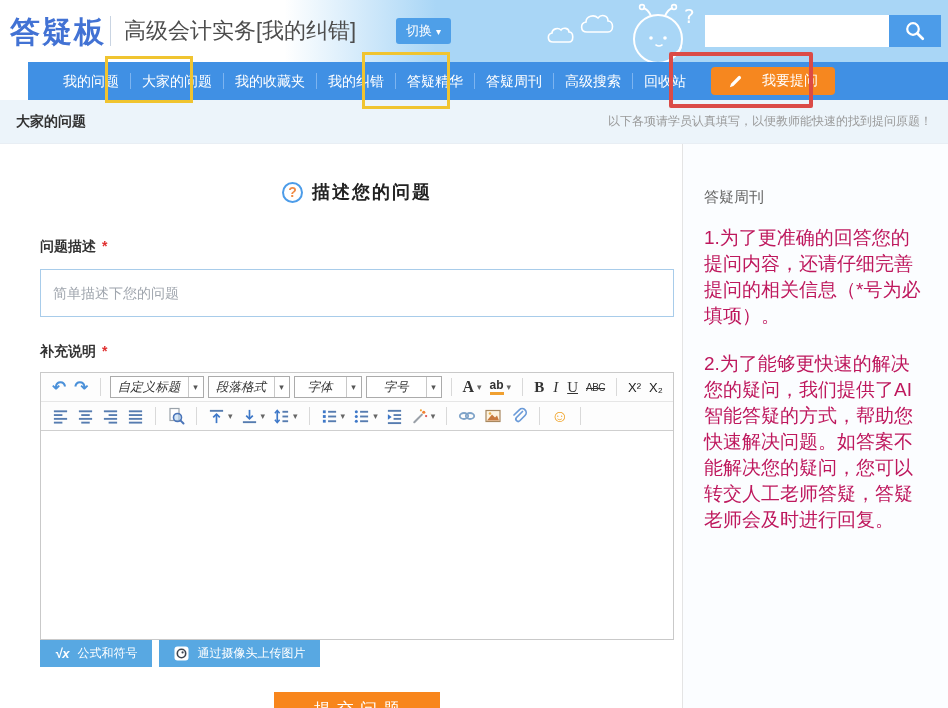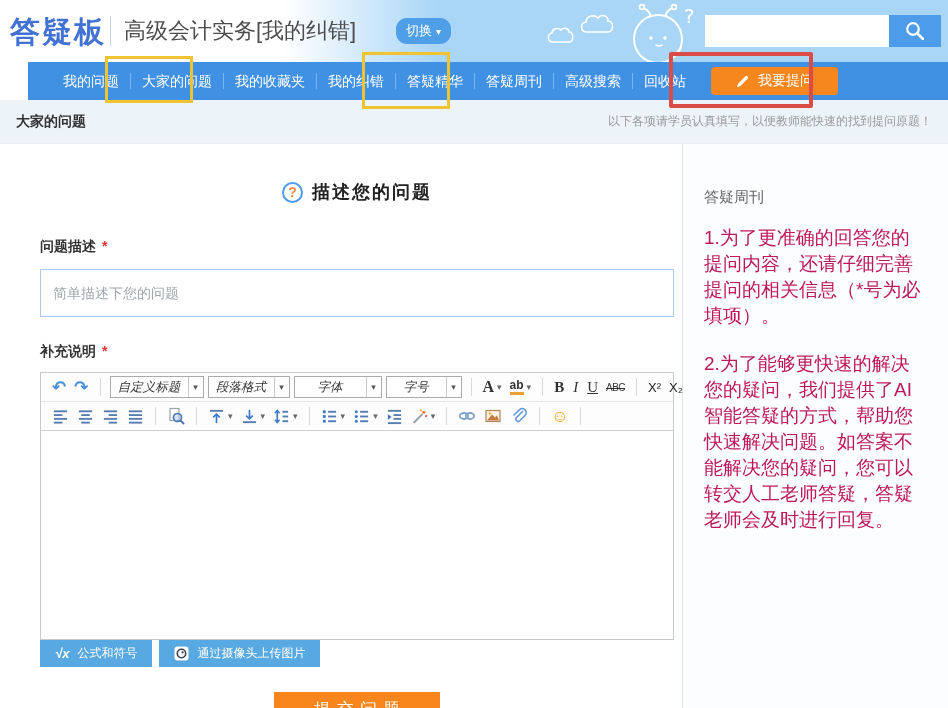--- a/index.html
+++ b/index.html
@@ -7,38 +7,38 @@
   .page { position:relative; width:948px; height:708px; overflow:hidden; background:#fff; }
 
   
   .topbar { position:absolute; top:0; left:0; width:948px; height:76px;
     background:linear-gradient(90deg,#ffffff 0%,#ffffff 30%,#A9D6F6 46%,#A9D6F6 100%); }
   .logo { position:absolute; left:10px; top:12px; font-size:30px; font-weight:bold;
     color:#4272D4; letter-spacing:2px; }
   .logo-sep { position:absolute; left:110px; top:16px; width:1px; height:30px; background:#C9D4E2; }
   .course-title { position:absolute; left:124px; top:16px; font-size:22px; color:#4D4D4D; }
   .switch-btn { position:absolute; left:396px; top:18px; height:26px; padding:0 10px;
-    background:#4E9FE8; color:#fff; font-size:13px; border:none; border-radius:11px;
+    background:#4E9FE8; color:#fff; font-size:13px; border:none; border-radius:3px;
     cursor:pointer; display:flex; align-items:center; gap:4px; }
   .switch-btn .caret { font-size:10px; }
   .clouds { position:absolute; left:505px; top:8px; }
   .mascot { position:absolute; left:624px; top:3px; }
   .search-wrap { position:absolute; right:7px; top:15px; display:flex; }
   .search-input { width:184px; height:32px; border:none; outline:none; padding:0 8px; font-size:14px; }
   .search-btn { width:52px; height:32px; background:#4C9CE9; border:none; cursor:pointer;
     display:flex; align-items:center; justify-content:center; }
 
   
   .mainnav { position:absolute; top:62px; left:0; width:948px; height:38px; background:#4090E4;
     display:flex; align-items:center; padding-left:24px;margin-left:28px; }
   .nav-item { color:#fff; font-size:14px; padding:0 11px; line-height:38px;
     text-decoration:none; cursor:pointer; white-space:nowrap; }
   .nav-sep { width:1px; height:16px; background:#7DB4F0; flex:none; }
-  .ask-btn { margin-left:14px; height:28px; padding:0 24px; background:#F6871F; border:none;
-    border-radius:4px; color:#fff; font-size:14px; display:flex; align-items:center; gap:8px; cursor:pointer; }
+  .ask-btn { margin-left:14px; height:28px; padding:0 17px; background:#F6871F; border:none;
+    border-radius:4px; color:#fff; font-size:14px; display:flex; align-items:center; gap:19px; cursor:pointer; }
 
   
   .subheader { position:absolute; top:100px; left:0; width:948px; height:44px; background:#ECF4FA;
     border-bottom:1px solid #E8EEF4; display:flex; align-items:center; justify-content:space-between;
     padding:0 16px; }
   .subheader-title { font-size:14px; font-weight:bold; color:#333; }
   .subheader-note { font-size:12px; color:#999; }
 
   
   .tips-panel { position:absolute; left:682px; top:144px; width:266px; height:564px;
@@ -64,21 +64,21 @@
   .tb { display:flex; align-items:center; padding:0 9px; gap:4px; background:#FDFDFD; }
   .tb.r1 { height:29px; border-bottom:1px solid #E6E6E6; }
   .tb.r2 { height:29px; border-bottom:1px solid #CFCFCF; }
   .tb-btn { display:flex; align-items:center; cursor:pointer; padding:0 2px; flex:none; }
   .tb-sep { width:1px; height:18px; background:#D9D9D9; margin:0 5px; flex:none; }
   .glyph-undo { font-size:17px; font-weight:bold; color:#4A90D9; }
   .dd { display:flex; border:1px solid #ABABAB; height:22px; background:#fff; cursor:pointer; flex:none; }
   .dd-label { padding:0 1px; font-size:12.5px; color:#333; line-height:20px; flex:1; text-align:center; white-space:nowrap;font-style:italic; }
   .dd-caret { width:15px; border-left:1px solid #C8C8C8; text-align:center; color:#555;
     font-size:9px; line-height:20px; }
-  .dd1 { width:94px; } .dd2 { width:82px; } .dd3 { width:88px;align-items:flex-end; } .dd4 { width:76px; }
+  .dd1 { width:94px; } .dd2 { width:82px; } .dd3 { width:68px;align-items:flex-end; } .dd4 { width:76px; }
   .g-A { font-family:"Liberation Serif",serif; font-size:16px; font-weight:bold; color:#333; }
   .g-hl { font-size:12px; font-weight:bold; color:#333; border-bottom:3px solid #F0A030; line-height:13px; }
   .mini-caret { font-size:9px; color:#666; margin-left:3px; }
   .g-B { font-family:"Liberation Serif",serif; font-size:15px; font-weight:bold; color:#333; }
   .g-I { font-family:"Liberation Serif",serif; font-size:15px; font-style:italic; color:#333; padding:0 3px; }
   .g-U { font-family:"Liberation Serif",serif; font-size:15px; text-decoration:underline; color:#333; }
   .g-ABC { font-size:10px; text-decoration:line-through; color:#333; letter-spacing:-0.5px; }
   .g-sup, .g-sub { font-size:13px; color:#222; }
   .g-smile { font-size:17px; color:#F0A020; line-height:17px; }
   .editor-body { height:208px; background:#fff; cursor:text; }

